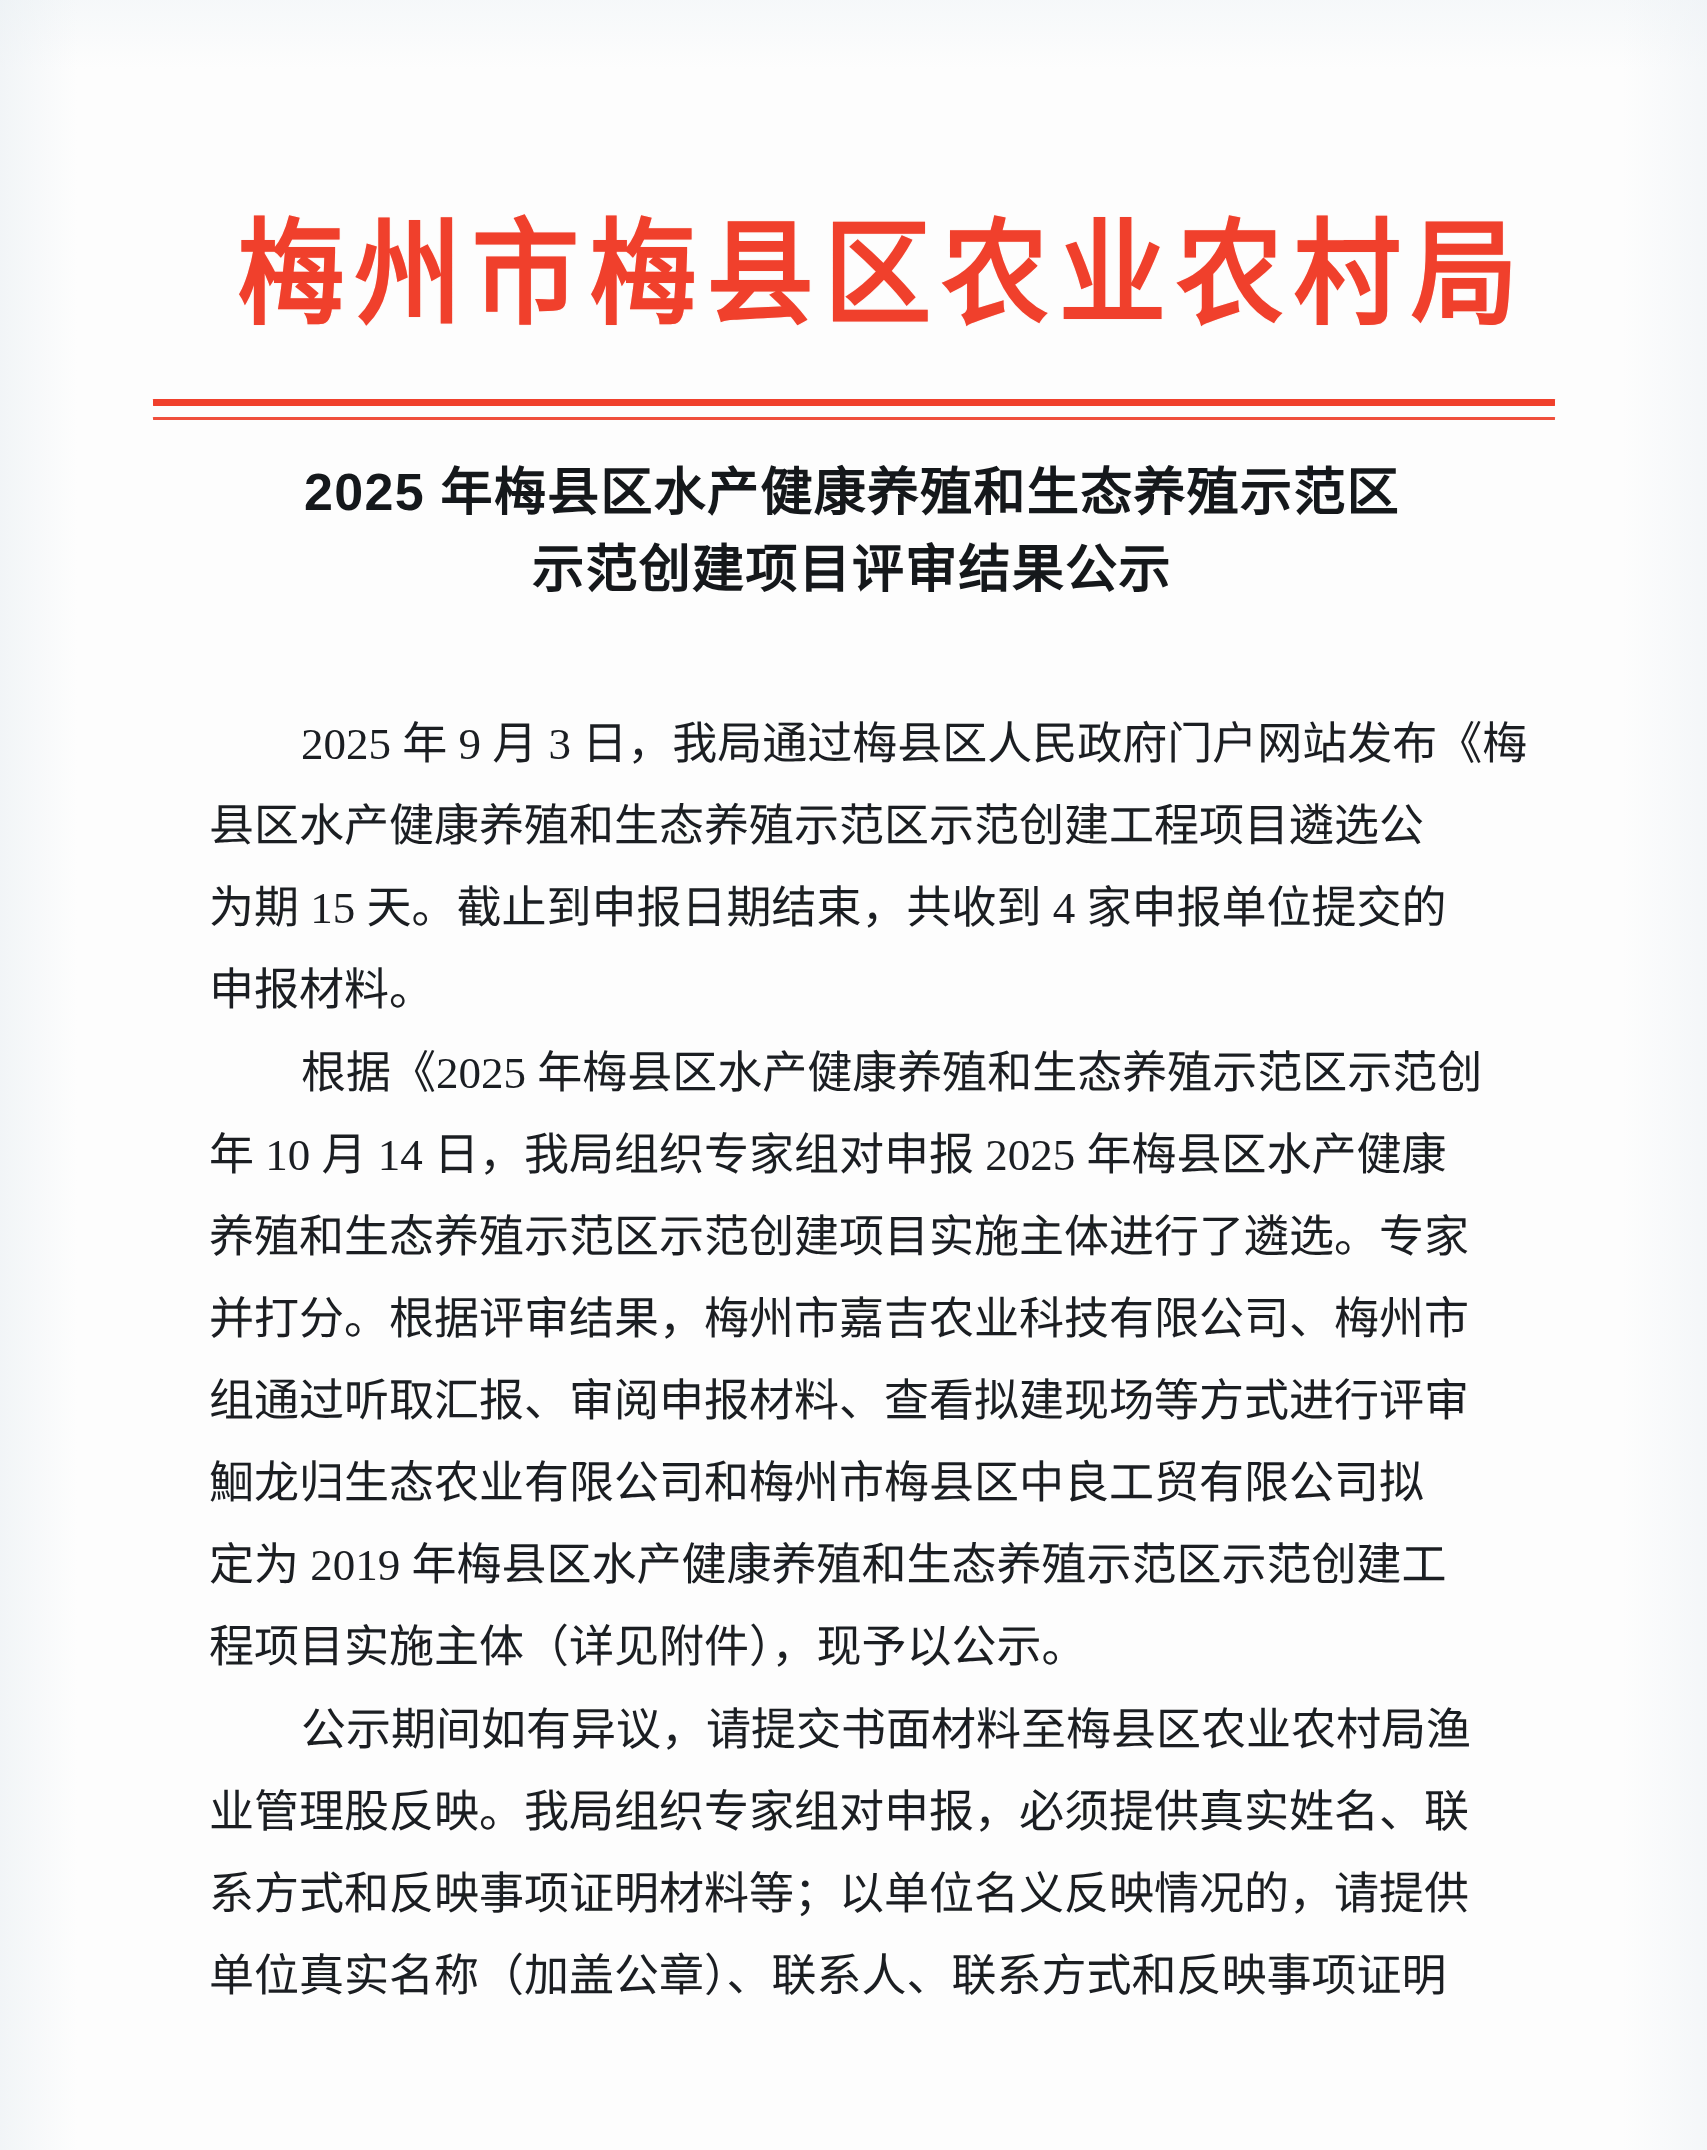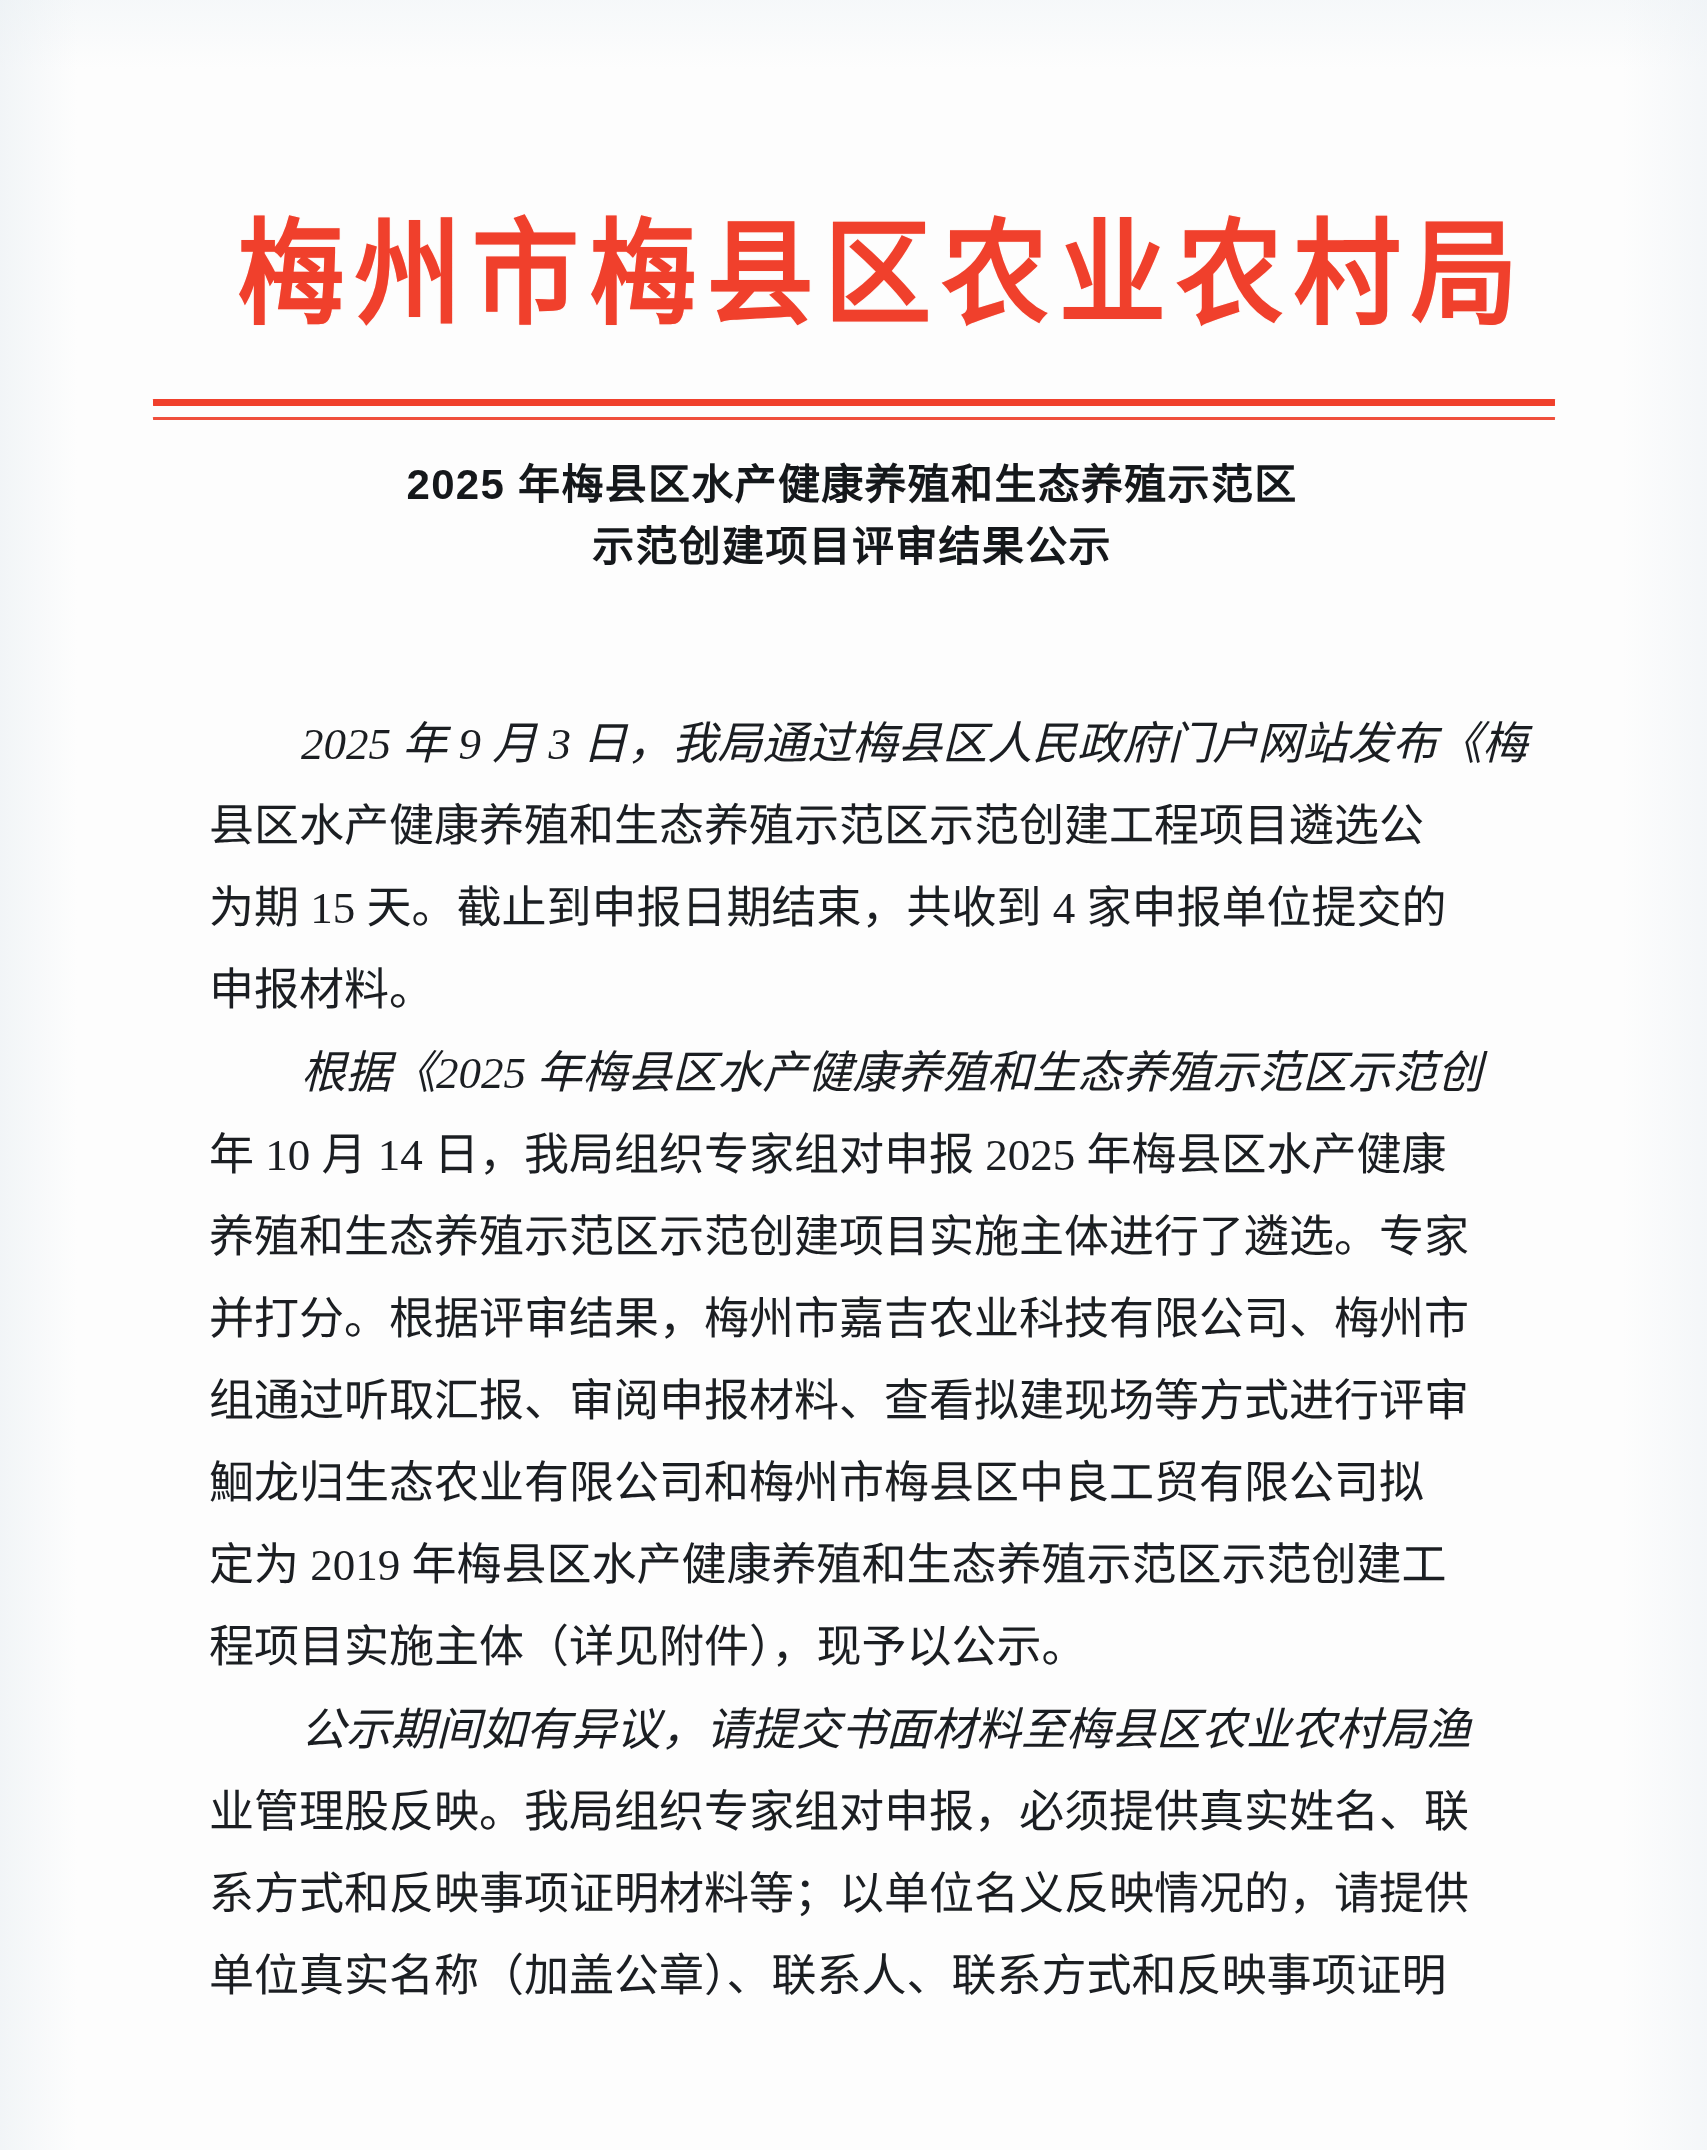--- a/index.html
+++ b/index.html
@@ -73,21 +73,21 @@
   
   .doc-title {
     position: absolute;
     left: 181px;
     width: 1342px;
     top: 454px;
     text-align: center;
     color: #15181b;
     font-family: "Liberation Sans", "DejaVu Sans", sans-serif;
     font-weight: 700;
-    font-size: 42px;
+    font-size: 52px;
     line-height: 1.48;
     letter-spacing: 1.3px;
   }
   .doc-title-line {
     display: block;
     white-space: nowrap;
   }
 
   
   .body-wrap {
@@ -105,21 +105,20 @@
     text-align: justify;
     text-justify: inter-character;
     margin: 0 0 0.9px 0;
   }
   .para .ln {
     display: block;
     white-space: nowrap;
   }
   .para .ln.indent {
     text-indent: 92px;
-    font-style: italic;
   }
 </style>
 </head>
 <body>
 
 <div class="page">
   <div class="paper-tint"></div>
 
   <div class="letterhead">
     <div class="letterhead-title">梅州市梅县区农业农村局</div>

